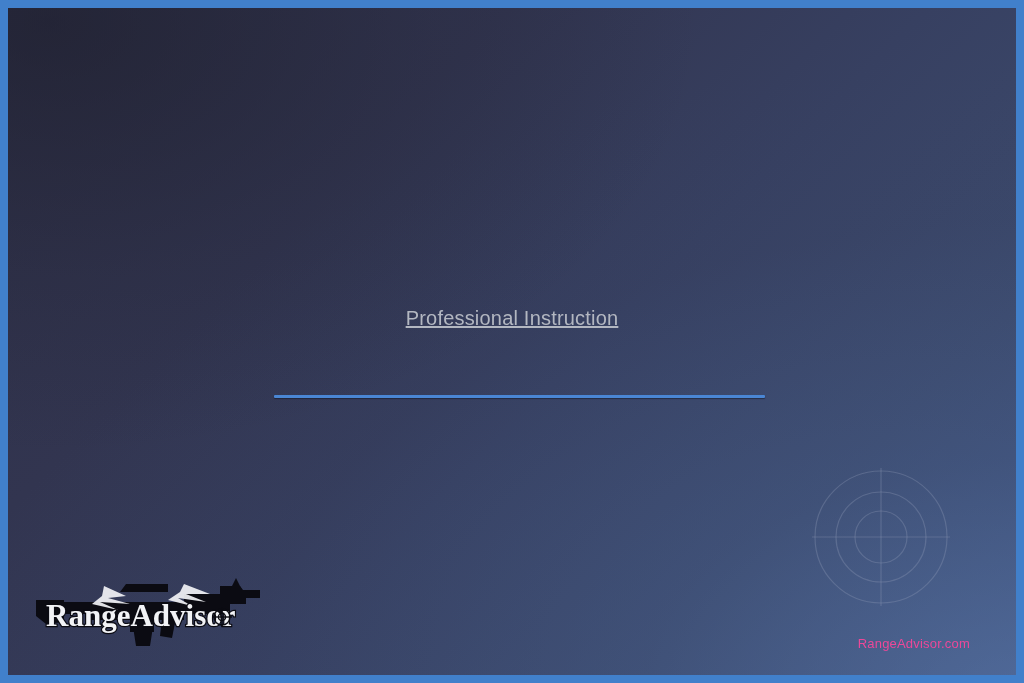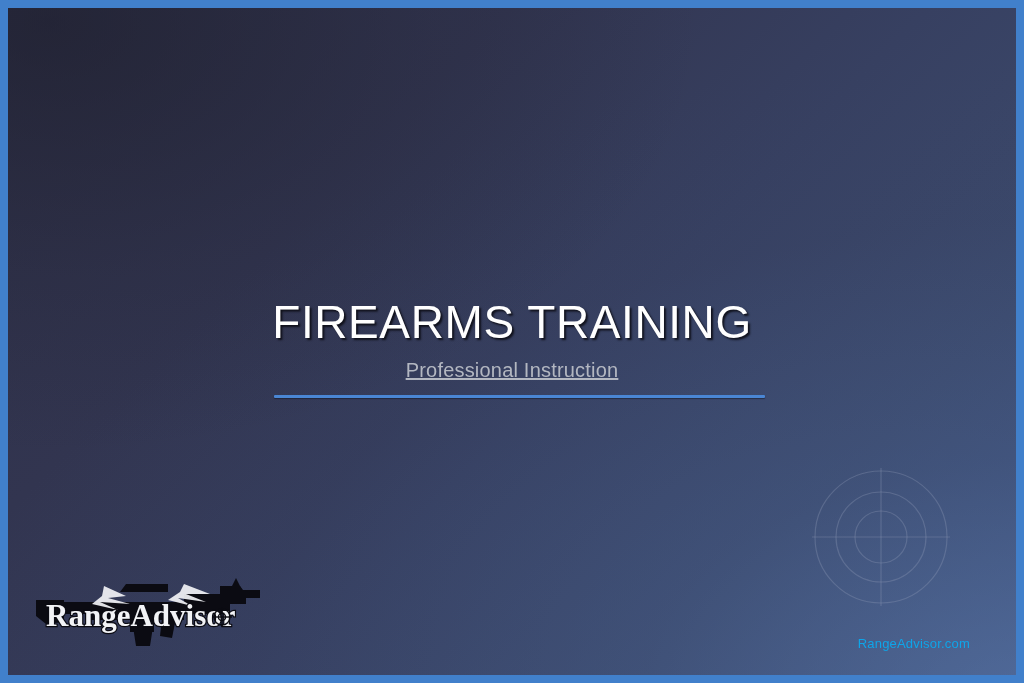--- a/index.html
+++ b/index.html
@@ -107,21 +107,21 @@
     height: 76px;
   }
   .brand-logo svg { display: block; }
 
   
   .footer-url {
     position: absolute;
     right: 46px;
     bottom: 24px;
     font-size: 13px;
-    color: #0ea5e9;
+    color: #ec4899;
     letter-spacing: 0.2px;
     white-space: nowrap;
   }
 </style>
 </head>
 <body>
 
 <div class="slide">
 
   <div class="slide-bg-base"></div>
@@ -134,21 +134,20 @@
         <circle cx="75" cy="75" r="66"></circle>
         <circle cx="75" cy="75" r="45"></circle>
         <circle cx="75" cy="75" r="26"></circle>
         <line x1="6" y1="75" x2="144" y2="75"></line>
         <line x1="75" y1="6" x2="75" y2="144"></line>
       </g>
     </svg>
   </div>
 
   <div class="title-block">
-    <h1 class="slide-title">FIREARMS TRAINING</h1>
     <p class="slide-subtitle">Professional Instruction</p>
   </div>
 
   <div class="accent-divider"></div>
 
   <div class="brand-logo">
     <svg width="230" height="76" viewBox="0 0 230 76" xmlns="http://www.w3.org/2000/svg">
       <g>
 
         <path d="M4 28 L150 28 L150 20 L186 20 L186 12 L206 12 L212 20 L212 30 L196 30 L196 40

